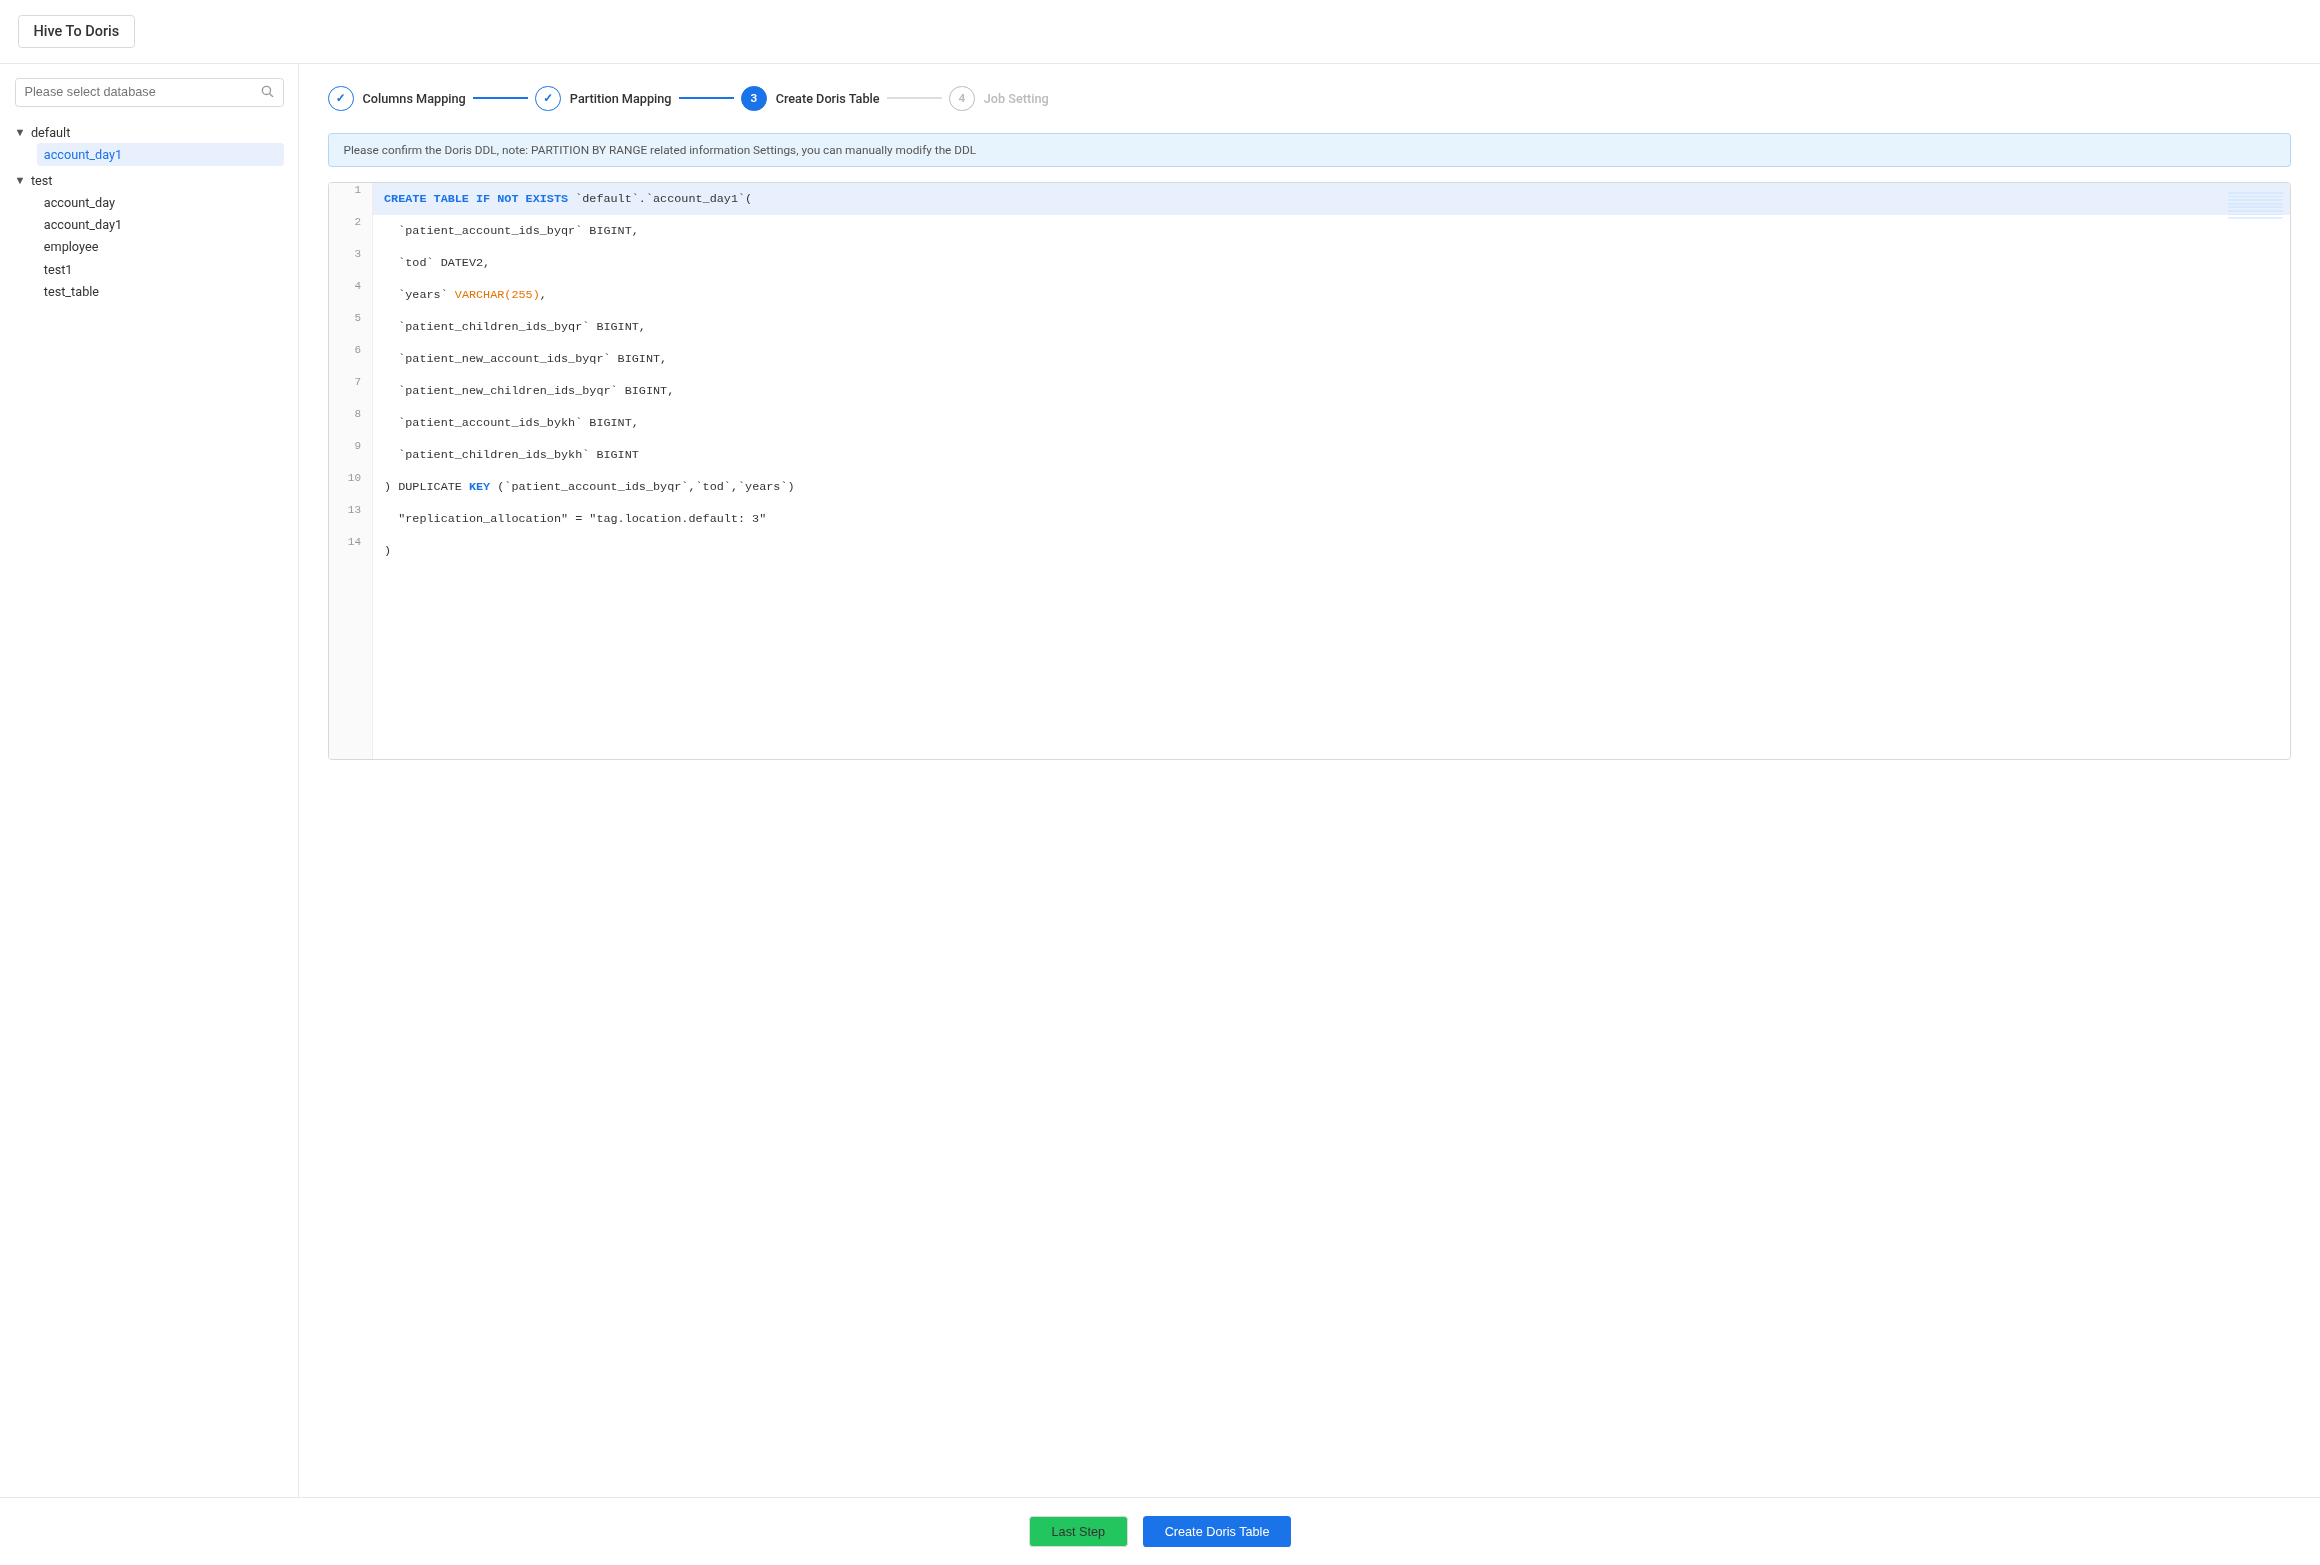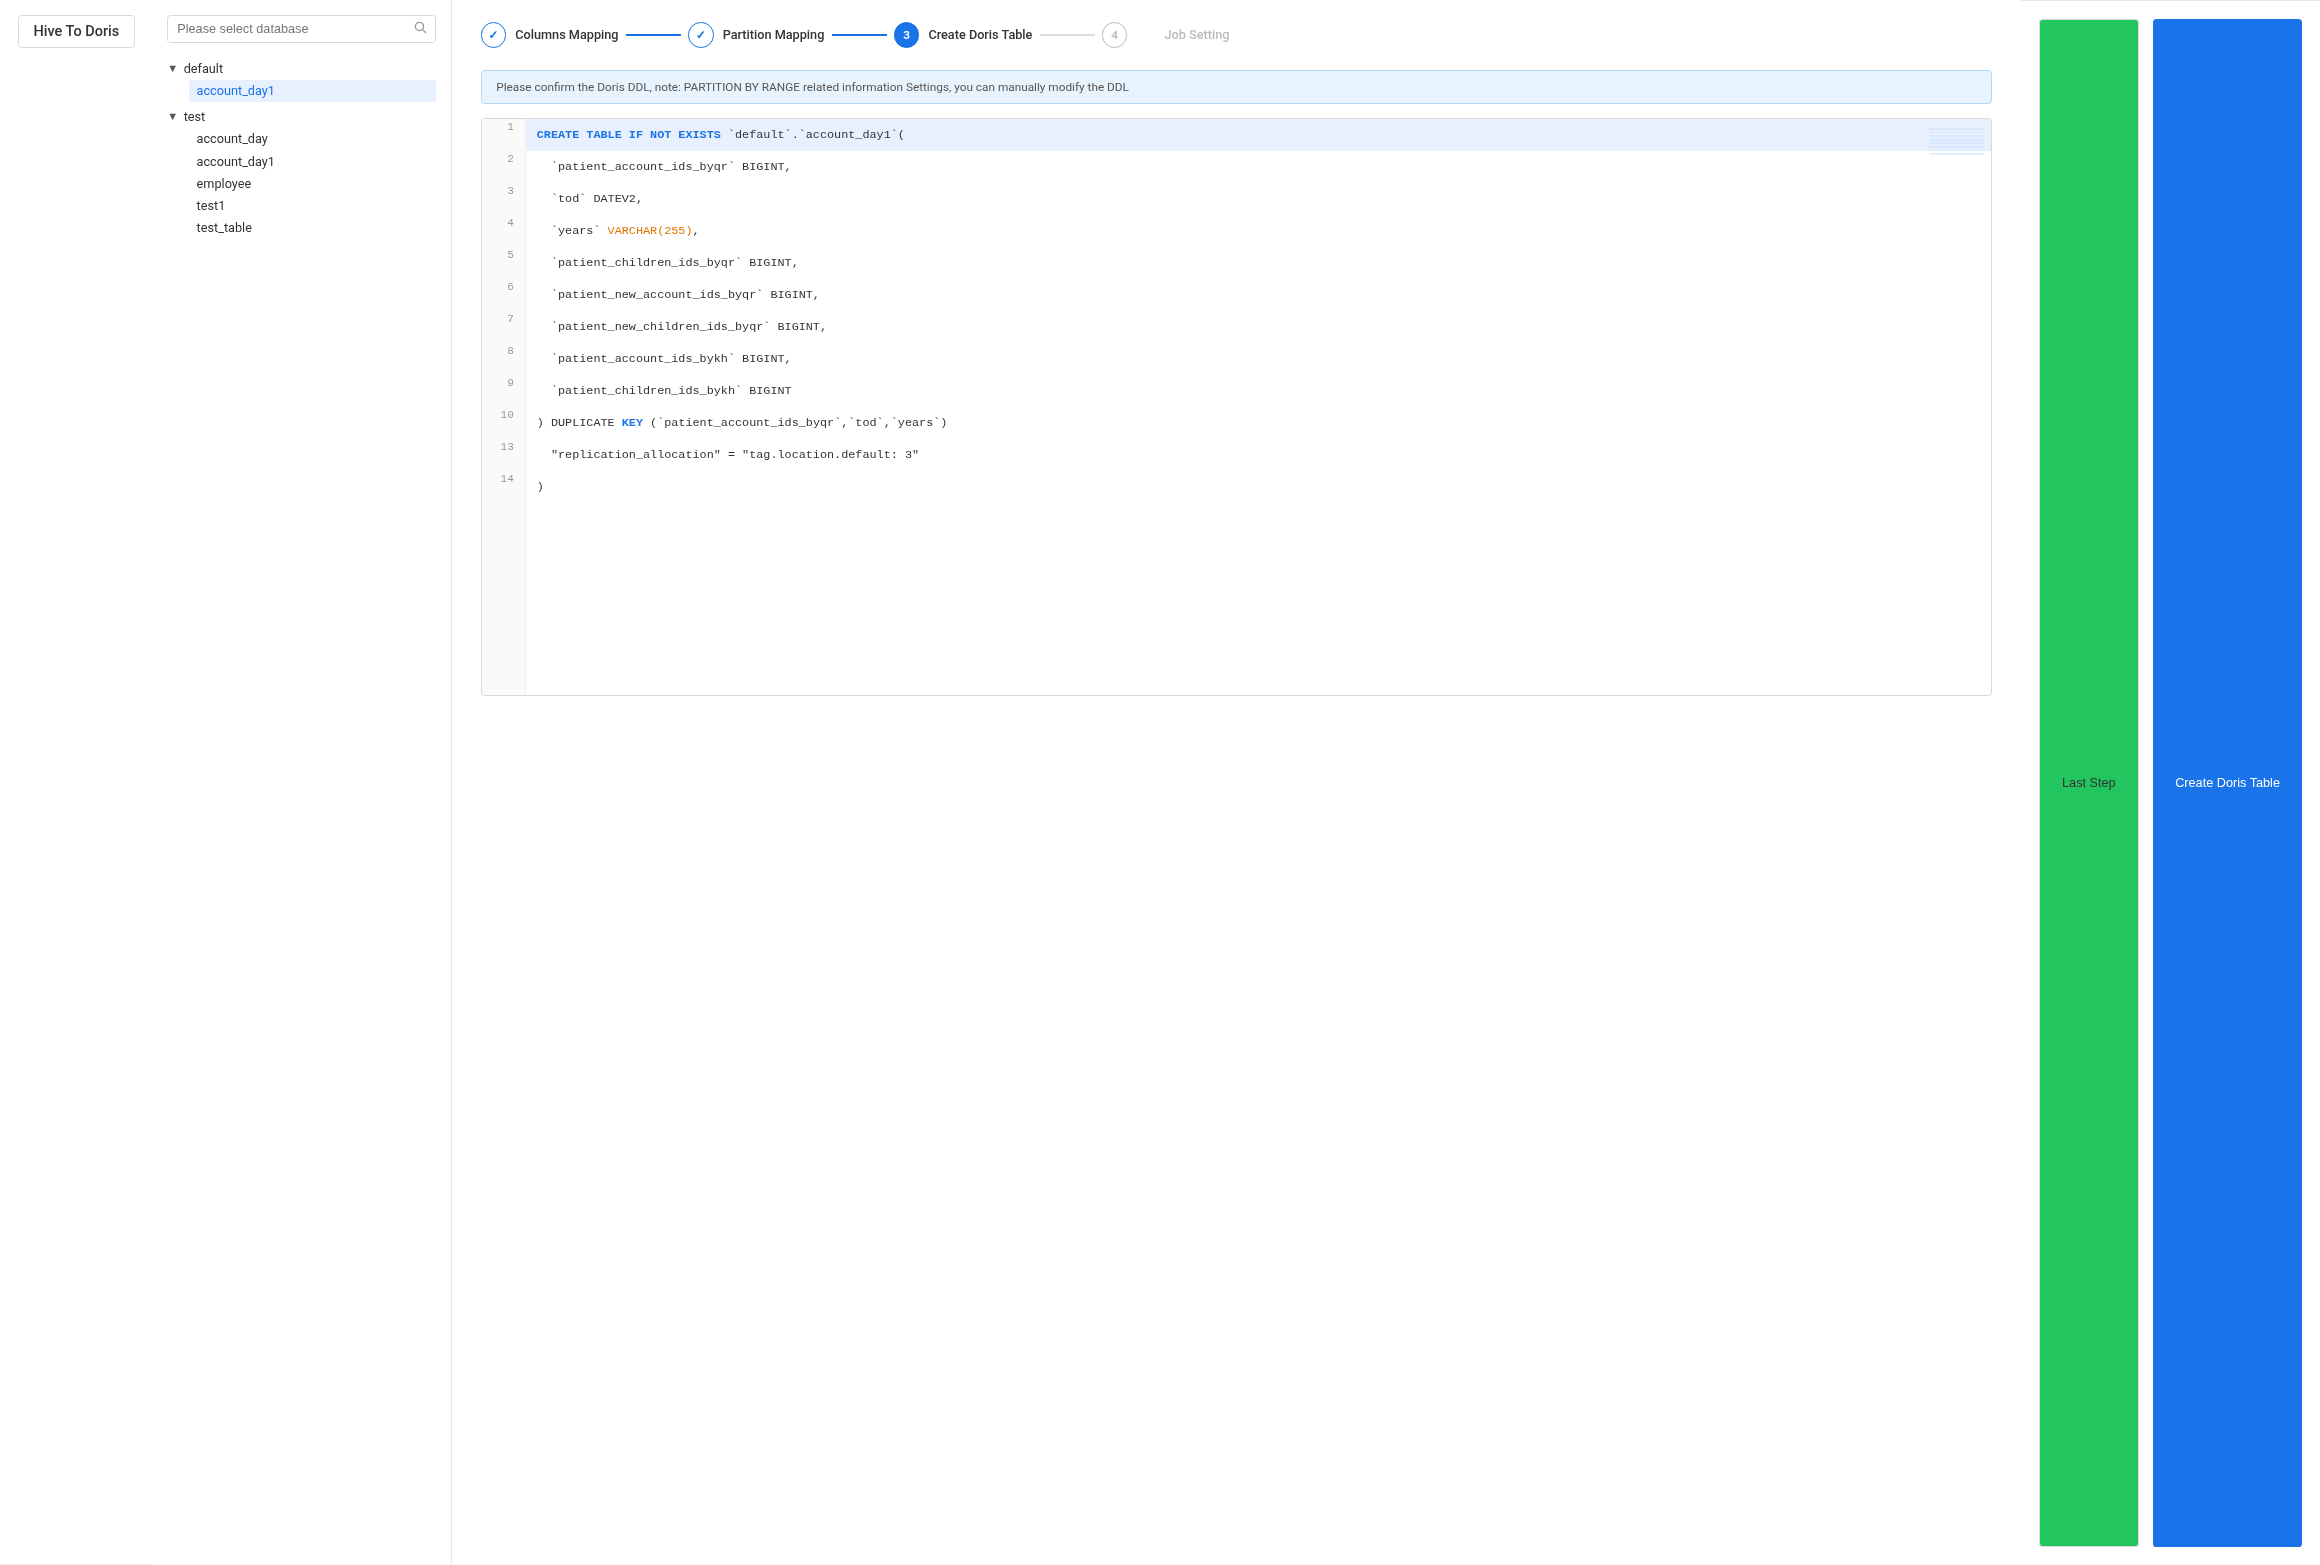--- a/index.html
+++ b/index.html
@@ -1,18 +1,18 @@
 <!DOCTYPE html>
 <html style="font-size:14.5px"><head>
   <meta charset="utf-8">
   <style>
     * { box-sizing: border-box; margin: 0; padding: 0; }
     body { font-family: -apple-system, BlinkMacSystemFont, 'Segoe UI', Roboto, sans-serif; background: #fff; color: #333; font-size: 12.7px; }
 
-    .app-container { display: flex; height: 100vh; }
+    .app-container { display: flex; flex-direction: column; height: 100vh; }
 
     .app-header { padding: 14.5px 18px; border-bottom: 0.9px solid #e8e8e8; }
     .app-title { display: inline-block; background: #fff; border: 0.9px solid #d9d9d9; border-radius: 3.6px; padding: 7.3px 14.5px; font-size: 14.5px; font-weight: 500; color: #333; }
 
     .app-body { display: flex; flex: 1; overflow: hidden; }
 
     
     .sidebar { width: 299px; border-right: 0.9px solid #e8e8e8; padding: 14.5px; overflow-y: auto; flex-shrink: 0; }
     .search-bar { display: flex; align-items: center; border: 0.9px solid #d9d9d9; border-radius: 3.6px; padding: 5.5px 9px; margin-bottom: 14.5px; }
     .search-bar input { border: none; outline: none; flex: 1; font-size: 12.7px; color: #999; }
@@ -32,21 +32,21 @@
     
     .steps-bar { display: flex; align-items: center; margin-bottom: 22px; gap: 0; }
     .step { display: flex; align-items: center; gap: 9px; }
     .step-circle { width: 25.5px; height: 25.5px; border-radius: 50%; display: flex; align-items: center; justify-content: center; font-size: 11.8px; font-weight: 600; flex-shrink: 0; }
     .step-circle.completed { border: 1.8px solid #1a73e8; color: #1a73e8; background: #fff; }
     .step-circle.active { background: #1a73e8; color: #fff; border: 1.8px solid #1a73e8; }
     .step-circle.inactive { border: 1.8px solid #bbb; color: #bbb; background: #fff; }
     .step-label { font-size: 12.7px; font-weight: 500; }
     .step-label.completed { color: #333; }
     .step-label.active { color: #333; }
-    .step-label.inactive { color: #bbb; margin-left: 28px; }
+    .step-label.inactive { color: #bbb; }
     .step-connector { height: 1.8px; width: 55px; background: #1a73e8; margin: 0 7.3px; }
     .step-connector.inactive { background: #ddd; }
 
     
     .info-box { background: #e8f4fd; border: 0.9px solid #b3d7f5; border-radius: 3.6px; padding: 9px 14.5px; margin-bottom: 14.5px; font-size: 11.8px; color: #555; }
 
     
     .code-editor { border: 0.9px solid #d9d9d9; border-radius: 3.6px; font-family: 'Courier New', Courier, monospace; font-size: 11.8px; overflow: hidden; position: relative; }
     .code-lines { display: flex; flex-direction: column; }
     .code-line { display: flex; min-height: 22px; }

